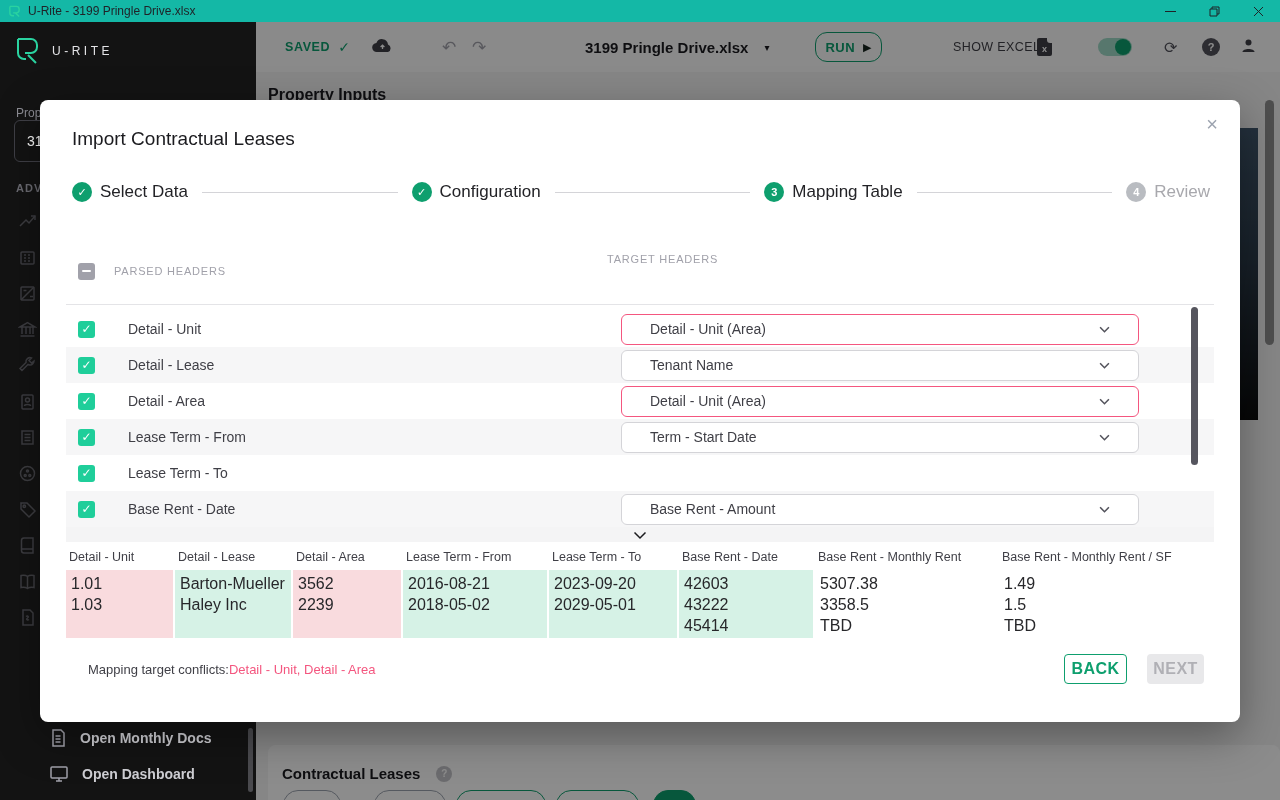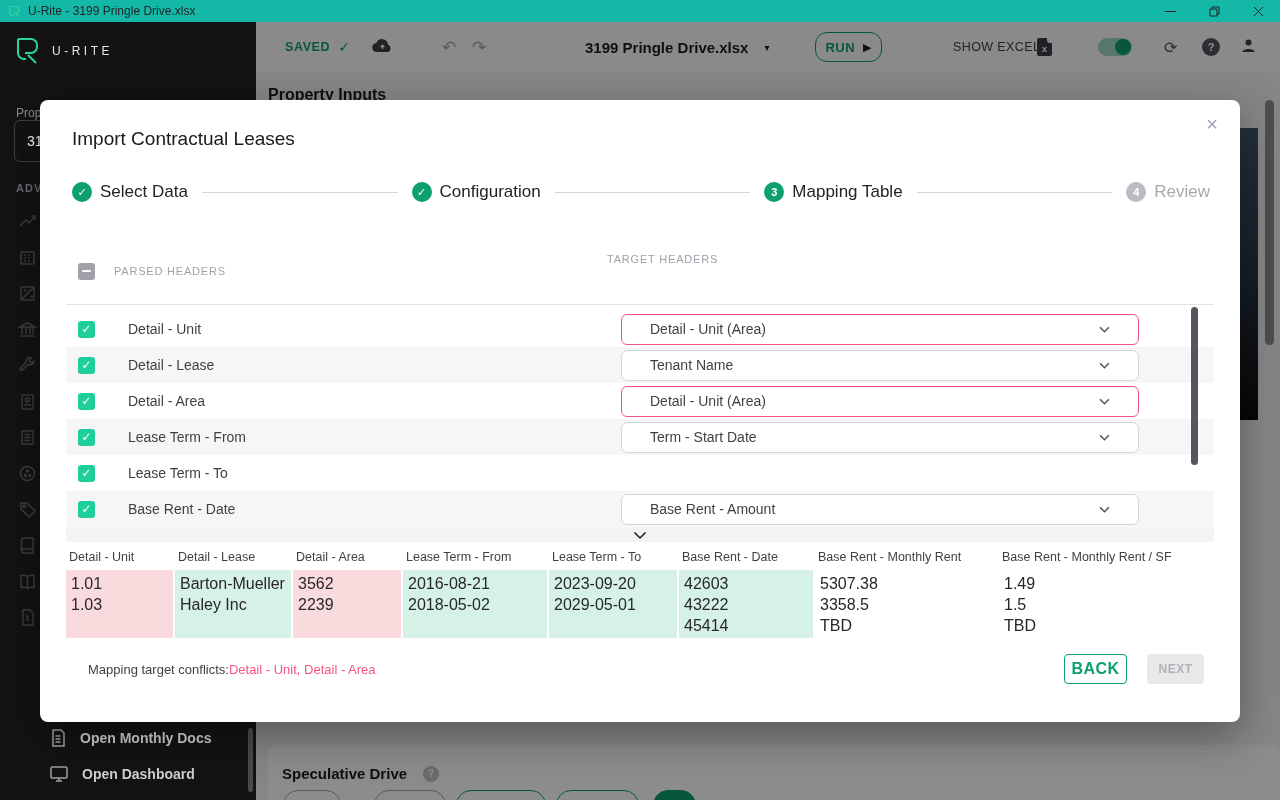--- a/index.html
+++ b/index.html
@@ -115,21 +115,21 @@
   .pv-col { height:68px; padding:3px 0 0 5px; }
   .pv-col.pink { background:#f9dbde; }
   .pv-col.mint { background:#d6f2e6; }
   .pv-cell { font-size:16px; color:#27272a; line-height:21px; height:21px; }
   .w0{width:107px}.w1{width:116px}.w2{width:108px}.w3{width:144px}.w4{width:128px}.w5{width:134px}.w6{width:182px}.w7{width:185px}
 
   .m-footer { margin:16px 36px 0 48px; height:30px; display:flex; align-items:center; }
   .conflict-note { font-size:13px; color:#3f3f46; }
   .conflict-vals { font-size:13px; color:#f4567f; }
   .back-btn { margin-left:auto; width:63px; height:30px; border:1px solid #0e9f6e; border-radius:4px; background:#fff; color:#0e9f6e; font-size:16px; font-weight:700; letter-spacing:.5px; display:flex; align-items:center; justify-content:center; }
-  .next-btn { margin-left:20px; width:57px; height:30px; border:none; border-radius:4px; background:#e8e8ea; color:#b0b0b5; font-size:12px; font-weight:700; letter-spacing:.5px; display:flex; align-items:center; justify-content:center; }
+  .next-btn { margin-left:20px; width:57px; height:30px; border:none; border-radius:4px; background:#e8e8ea; color:#b0b0b5; font-size:16px; font-weight:700; letter-spacing:.5px; display:flex; align-items:center; justify-content:center; }
 </style>
 </head>
 <body>
 
 <div class="titlebar">
   <svg class="app-icon" viewBox="0 0 14 14">
       <path d="M2 1.5h7a3 3 0 0 1 3 3v1a3 3 0 0 1-3 3H5.5 M2 1.5v7a3 3 0 0 0 3 3h1.5 M8 8.5l4 4" stroke="#2ad3a0" stroke-width="1.5" fill="none"></path>
     </svg>
   <span class="title-text">U-Rite - 3199 Pringle Drive.xlsx</span>
   <div class="win-controls">
@@ -314,21 +314,21 @@
             </svg></span>
         </div>
     </div>
 
     <div class="content">
       <div class="page-title">Property Inputs</div>
       <div class="right-strip"></div>
       <div class="main-scroll"></div>
       <div class="spec-card">
         <div class="spec-title-row">
-          <span class="spec-title">Speculative Drive</span>
+          <span class="spec-title">Contractual Leases</span>
           <span class="spec-help">
               <span>?</span>
             </span>
         </div>
         <div class="spec-btns">
           <div class="spec-btn" style="left:15px;width:58px"></div>
           <div class="spec-btn" style="left:106px;width:72px"></div>
           <div class="spec-btn green" style="left:188px;width:90px"></div>
           <div class="spec-btn green" style="left:288px;width:83px"></div>
           <div class="spec-btn solid" style="left:385px;width:43px"></div>

